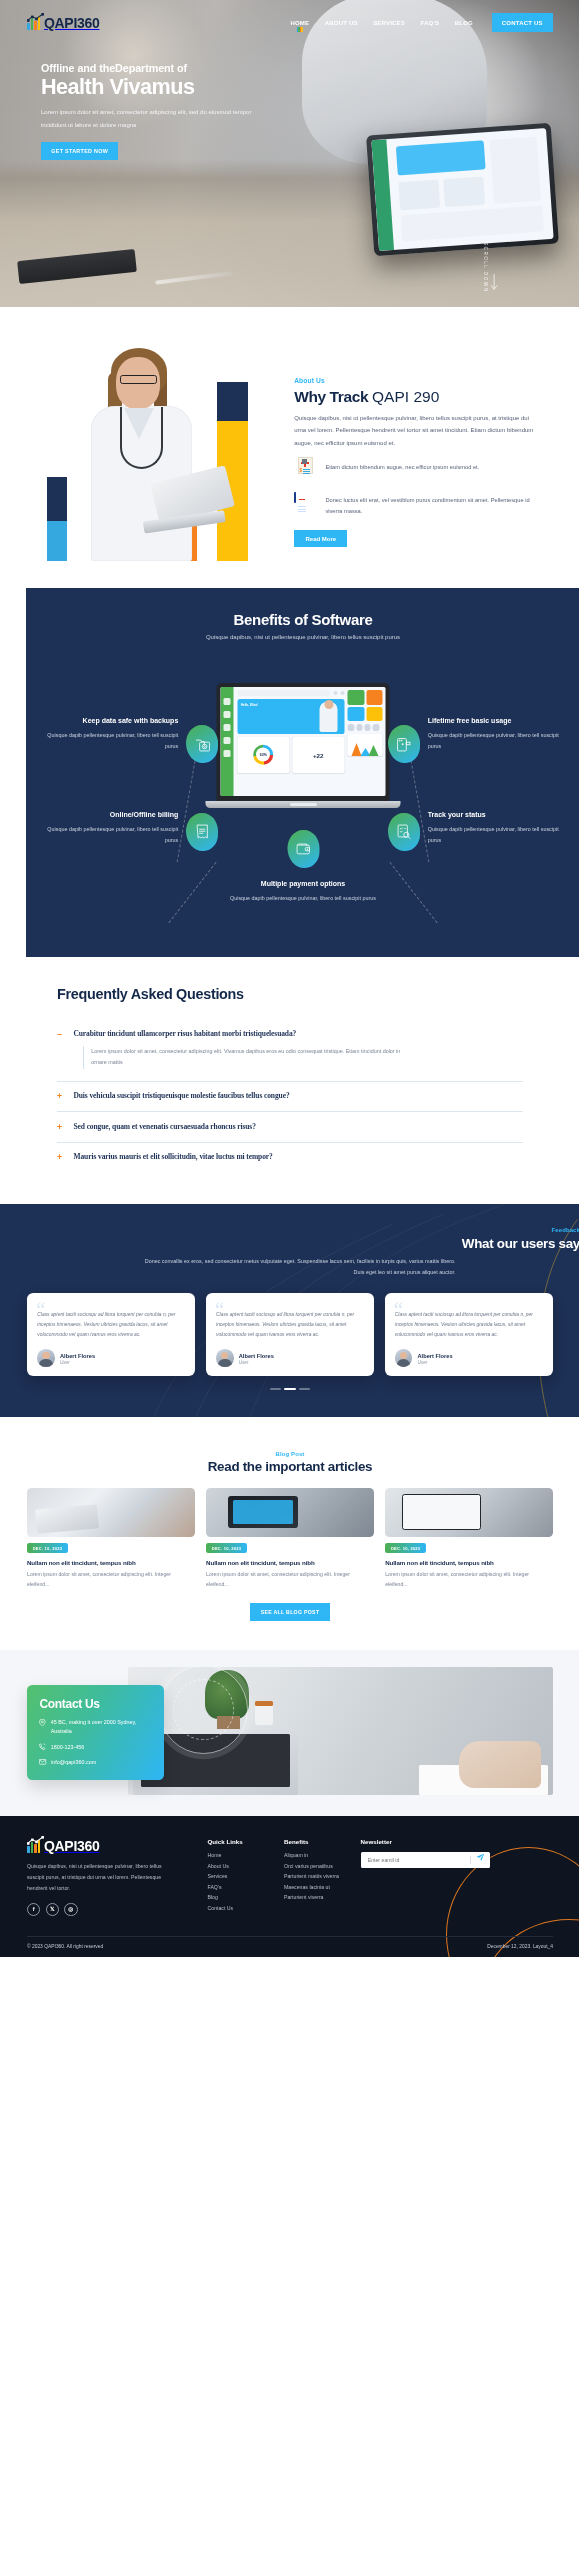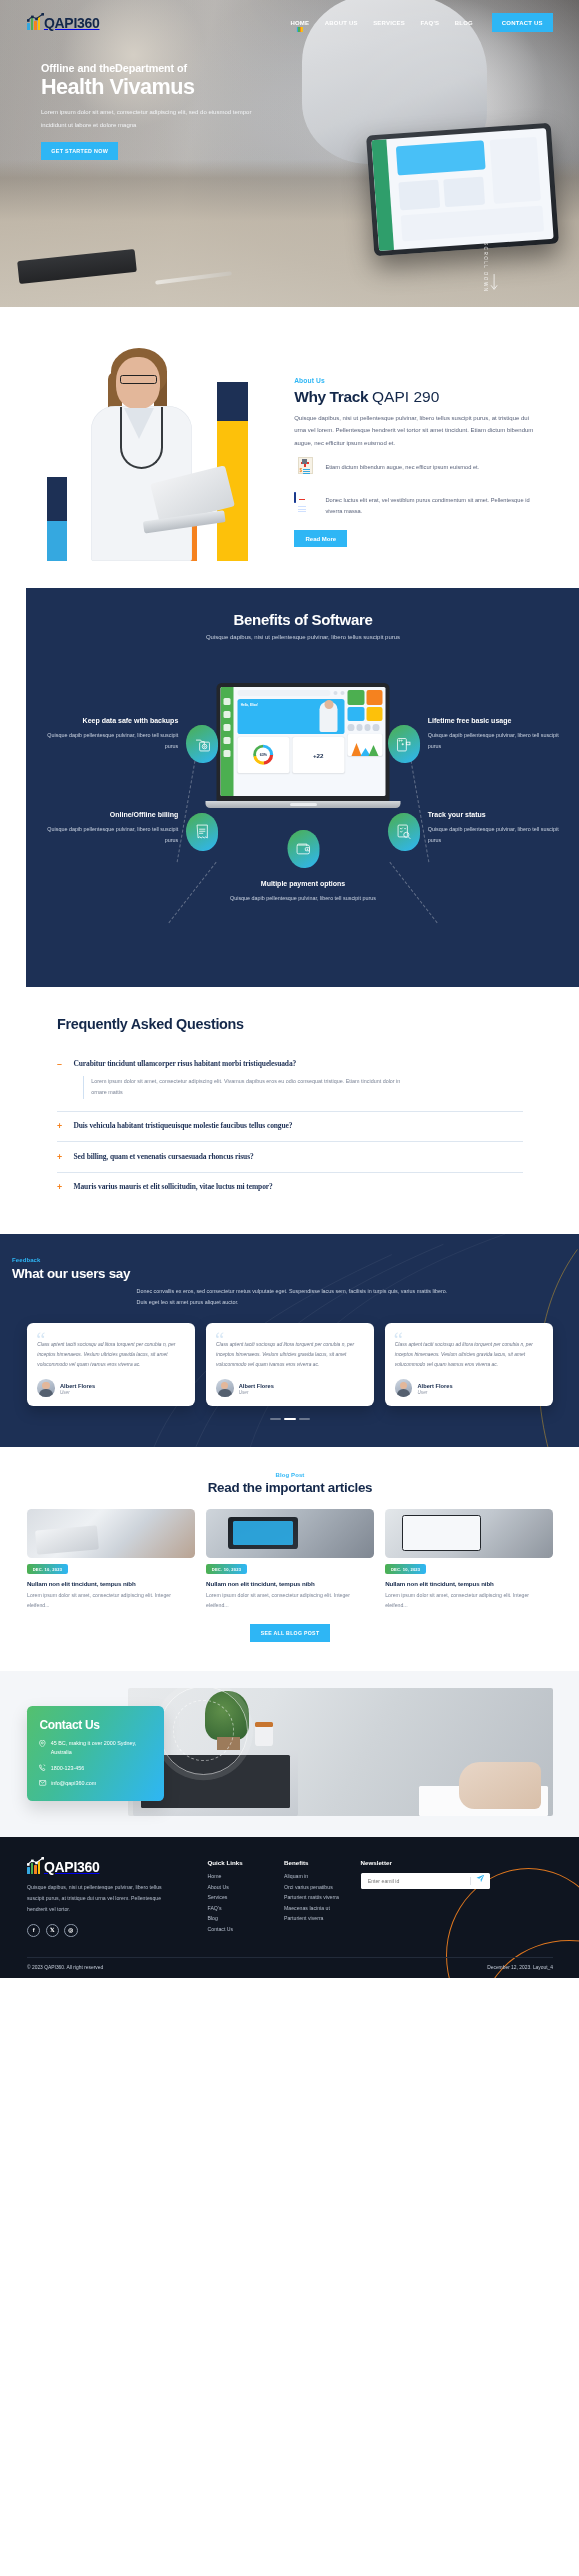--- a/index.html
+++ b/index.html
@@ -117,21 +117,21 @@
   .ico-monitor .dollar{position:absolute;left:5.2px;top:8.2px;color:#f5821f;font-size:4.6px;font-weight:bold;}
   .ico-phone{width:14.4px;height:24px;background:#2f5fe0;border-radius:2.6px;position:relative;border:1px solid #1b3a8a;}
   .ico-phone .heart{position:absolute;left:2.6px;top:3.1px;width:9.3px;height:7.2px;background:#fff;border-radius:1.5px;}
   .ico-phone .heart:after{content:"";position:absolute;left:1.5px;top:2.6px;width:6.2px;height:1px;background:#e8352b;}
   .ico-phone .r{position:absolute;left:2.6px;width:8.2px;height:1px;background:#cfe0ff;}
   .ico-phone .r1{top:13px;} .ico-phone .r2{top:15.5px;} .ico-phone .r3{top:18px;}
   .btn-read { display:inline-block; margin-top:12.4px; background:#2eb6f5; color:#fff; font-size:6px;
     font-weight:bold; padding:5.7px 11.3px; text-decoration:none;}
 
   
-  .benefits { background:#1d3055; padding:23px 0 44px; position:relative;margin-left:26px; }
+  .benefits { background:#1d3055; padding:23px 0 14px; position:relative;margin-left:26px; }
   .h2-white{color:#fff;font-size:15px;font-weight:bold;letter-spacing:-0.3px;text-align:center;}
   .sub-white{color:#c9d2e0;font-size:6px;text-align:center;margin-top:5.7px;}
   .ben-wrap { position:relative; height:289px; margin-top:14.4px; }
   .laptop { position:absolute; left:50%; transform:translateX(-50%); top:29px; width:173px; }
   .laptop .lid { background:#23262b; border-radius:5.2px 5.2px 1.5px 1.5px; padding:4.1px 3.6px 5.2px; }
   .laptop .scr { background:#f5f8fc; border-radius:1.5px; height:109px; position:relative; overflow:hidden; display:flex;}
   .lap-side { width:13.4px; background:#4caf50; flex:none; display:flex; flex-direction:column; align-items:center; gap:6.2px; padding-top:11.3px;}
   .lap-side span{width:6.7px;height:6.7px;background:rgba(255,255,255,.85);border-radius:1.5px;}
   .lap-main{flex:1;padding:3.1px 3.6px;}
   .lap-top{display:flex;align-items:center;gap:2.6px;margin-bottom:2.6px;}
@@ -186,40 +186,40 @@
   .faq-item:last-child{border-bottom:none;}
   .faq-q{display:flex;align-items:flex-start;gap:9.3px;cursor:pointer;}
   .faq-sign{color:#f5821f;font-size:8.8px;font-weight:bold;line-height:1;width:7.2px;flex:none;padding-top:1px;}
   .faq-qt{font-size:7.5px;font-weight:600;color:#1d3055;letter-spacing:-0.1px;font-family:Liberation Serif, serif;}
   .faq-a{margin:7.2px 0 2.1px 26px;border-left:1px solid #cfe0f2;padding-left:7.2px;
     font-size:5.4px;line-height:2.1;color:#7b8496;max-width:330px;}
 
   
   .feedback{background:#1d3055;padding:23px 0 27px;position:relative;overflow:hidden;}
   .fb-rings{position:absolute;inset:0;pointer-events:none;}
-  .fb-head{text-align:left;position:relative;z-index:2;padding-left:12px;}
+  .fb-head{text-align:right;position:relative;z-index:2;padding-left:12px;}
   .fb-head .eyebrow{color:#2eb6f5;font-size:6px;}
   .fb-head h2{color:#fff;font-size:13.4px;font-weight:bold;margin-top:2.6px;letter-spacing:-0.3px;}
   .fb-head p{color:#c9d2e0;font-size:5.4px;line-height:1.95;max-width:319px;margin:5.7px auto 0;}
   .fb-cards{display:flex;gap:10.3px;justify-content:center;margin-top:15.5px;position:relative;z-index:2;padding:0 27px;}
   .fb-card{flex:1;background:#fff;border-radius:6.2px;padding:11.3px 10.3px 9.3px;position:relative;box-shadow:0 5.2px 13.4px rgba(0,0,0,.22);}
   .quote{position:absolute;left:9.3px;top:7.2px;font-size:20.6px;line-height:1;color:#d7e7f5;font-family:"Liberation Serif",serif;}
   .fb-text{position:relative;font-size:4.9px;line-height:2.0;color:#6b7487;font-style:italic;padding-top:6.2px;}
   .fb-author{display:flex;align-items:center;gap:5.2px;margin-top:9.3px;}
   .avatar{width:17.5px;height:17.5px;border-radius:50%;flex:none;background:linear-gradient(160deg,#cfd8e3,#8d99ab);position:relative;overflow:hidden;}
   .avatar:before{content:"";position:absolute;left:5.2px;top:2.6px;width:7.2px;height:7.2px;border-radius:50%;background:#e3b79a;}
   .avatar:after{content:"";position:absolute;left:2.1px;top:10.3px;width:13.4px;height:9.3px;border-radius:6.2px 6.2px 0 0;background:#55606f;}
   .fb-name{font-size:5.7px;font-weight:bold;color:#14284a;}
   .fb-role{font-size:4.6px;color:#8d95a5;font-style:italic;margin-top:0.5px;}
   .fb-dots{display:flex;gap:3.1px;justify-content:center;align-items:center;margin-top:12.4px;position:relative;z-index:2;}
   .fb-dots i{width:11.3px;height:1.5px;background:rgba(255,255,255,.35);border-radius:1px;display:block;}
   .fb-dots i.on{background:#fff;}
 
   
-  .blog{padding:25px 27px 29px;}
+  .blog{padding:34px 27px 29px;}
   .blog-head{text-align:center;}
   .blog-head .eyebrow{font-size:6px;}
   .blog-head h2{font-size:13.4px;font-weight:bold;color:#14284a;margin-top:2.6px;letter-spacing:-0.3px;}
   .blog-cards{display:flex;gap:11.3px;margin-top:13.4px;}
   .blog-card{flex:1;}
   .blog-img{height:49px;border-radius:4.6px;overflow:hidden;position:relative;}
   .bi1{background:linear-gradient(135deg,#d9dde2 0%,#eef1f4 35%,#cdd3da 60%,#b9a392 100%);}
   .bi1:after{content:"";position:absolute;left:9.3px;bottom:6.2px;width:62px;height:24px;background:linear-gradient(160deg,#f2f4f6,#c9ced4);border-radius:2.1px;transform:rotate(-5deg);}
   .bi2{background:linear-gradient(135deg,#cfd5db 0%,#aeb6bf 45%,#7f8792 100%);}
   .bi2:after{content:"";position:absolute;left:21.6px;top:8.2px;width:70px;height:32px;background:linear-gradient(160deg,#1b2026,#2b333c);border-radius:3.1px;}
@@ -520,28 +520,28 @@
         <div class="faq-q">
           <span class="faq-sign">–</span>
           <span class="faq-qt">Curabitur tincidunt ullamcorper risus habitant morbi tristiquelesuada?</span>
         </div>
         <div class="faq-a">Lorem ipsum dolor sit amet, consectetur adipiscing elit. Vivamus dapibus eros eu odio consequat tristique. Etiam tincidunt dolor in ornare mattis</div>
       </div>
 
       <div class="faq-item">
         <div class="faq-q">
           <span class="faq-sign">+</span>
-          <span class="faq-qt">Duis vehicula habitant tristiqueuisque molestie faucibus tellus congue?</span>
+          <span class="faq-qt">Duis vehicula suscipit tristiqueuisque molestie faucibus tellus congue?</span>
         </div>
       </div>
 
       <div class="faq-item">
         <div class="faq-q">
           <span class="faq-sign">+</span>
-          <span class="faq-qt">Sed billing, quam et venenatis cursaesuada rhoncus risus?</span>
+          <span class="faq-qt">Sed congue, quam et venenatis cursaesuada rhoncus risus?</span>
         </div>
       </div>
 
       <div class="faq-item">
         <div class="faq-q">
           <span class="faq-sign">+</span>
           <span class="faq-qt">Mauris varius mauris et elit sollicitudin, vitae luctus mi tempor?</span>
         </div>
       </div>
 

